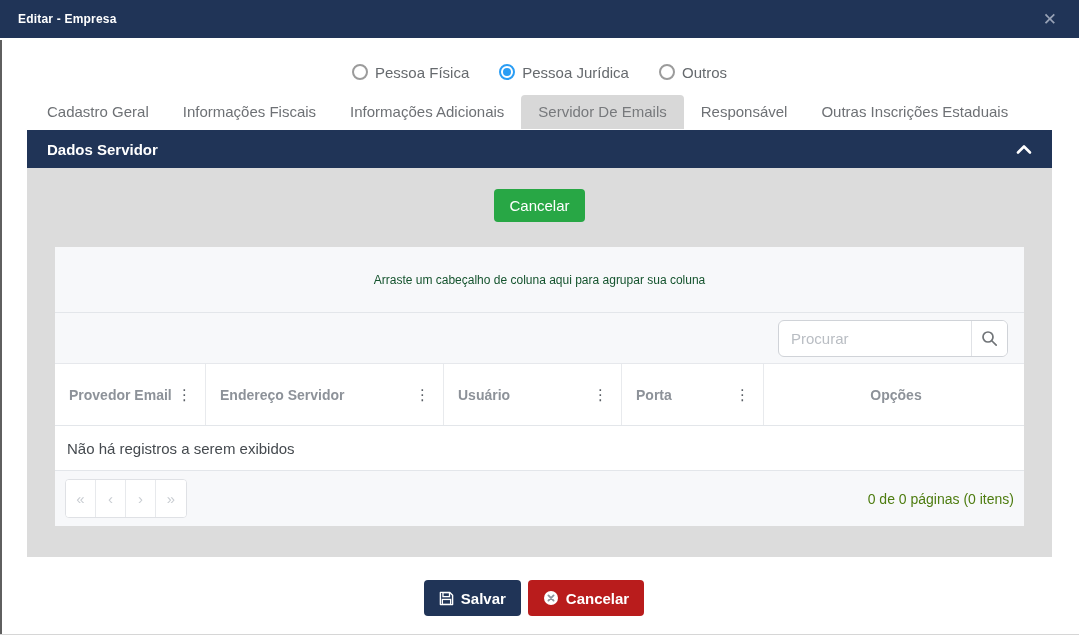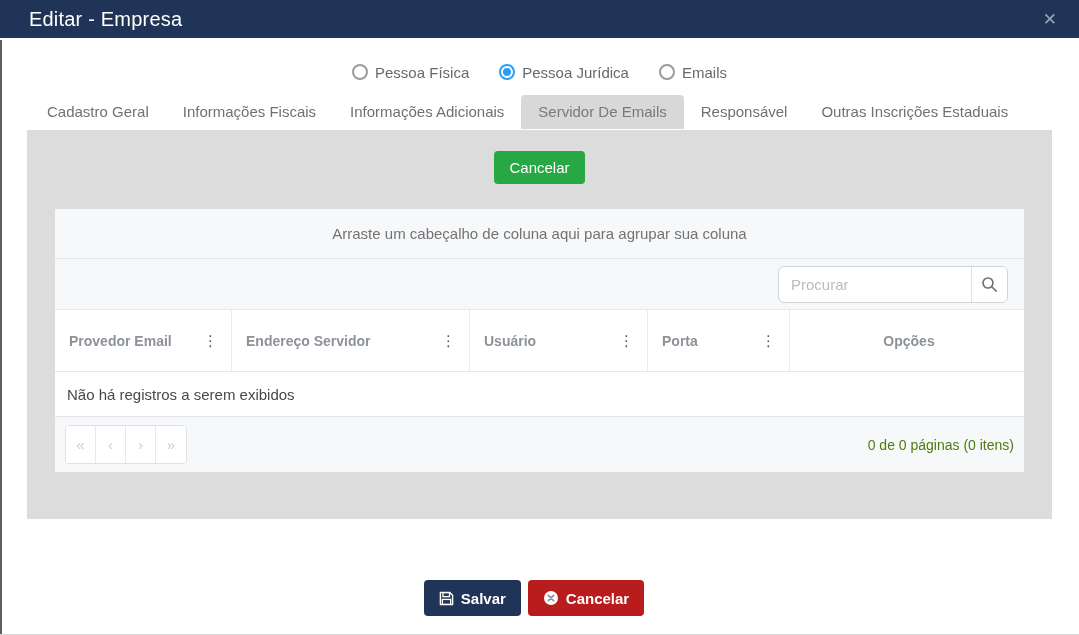--- a/index.html
+++ b/index.html
@@ -15,21 +15,21 @@
   .left-artifact {
     position: absolute; left: 0; top: 40px; bottom: 0; width: 2px;
     background: #5f5f5f; z-index: 50;
   }
 
   
   .modal-header {
     height: 38px; background: #203457; display: flex; align-items: center;
     padding: 0 18px; justify-content: space-between;
   }
-  .modal-title { color: #ffffff; font-size: 20px; font-weight: normal; letter-spacing: .2px; margin-left: 11px; }
+  .modal-title { color: #ffffff; font-size: 12px; font-weight: bold; letter-spacing: .2px; }
   .close-btn {
     color: #98a2b6; font-size: 17px; font-weight: bold; cursor: pointer;
     line-height: 1; padding: 2px 4px;
   }
 
   
   .radio-row {
     display: flex; justify-content: center; align-items: center;
     gap: 30px; margin-top: 24px; height: 20px;
   }
@@ -69,22 +69,22 @@
   .add-row { display: flex; justify-content: center; }
   .btn-add {
     background: #28a745; color: #fff; border: none; border-radius: 4px;
     font-size: 15px; padding: 8px 15px; cursor: pointer;
     font-family: inherit;
   }
 
   
   .grid { margin: 25px 28px 0 28px; background: #f7f8fa; }
   .grid-grouphint {
-    height: 50px; display: flex; align-items: center; justify-content: center;
-    color: #737373; font-size: 15px; border-bottom: 1px solid #e3e6ea;
+    height: 66px; display: flex; align-items: center; justify-content: center;
+    color: #14532d; font-size: 12px; border-bottom: 1px solid #e3e6ea;
   }
   .grid-toolbar {
     height: 51px; display: flex; align-items: center; justify-content: flex-end;
     padding-right: 16px; border-bottom: 1px solid #e6e8ec;
   }
   .searchbox {
     width: 230px; height: 37px; background: #fff; border: 1px solid #d0d3d8;
     border-radius: 6px; display: flex; align-items: stretch; overflow: hidden; gap: 24px;
   }
   .searchbox input {
@@ -97,21 +97,21 @@
     border-left: 1px solid #e0e2e6; cursor: pointer; background: #fff;
   }
 
   .grid-head { display: flex; background: #ffffff; height: 62px; border-bottom: 1px solid #e3e6ea; }
   .hcell {
     display: flex; align-items: center; justify-content: space-between;
     padding: 0 10px 0 14px; border-right: 1px solid #e8eaed; cursor: pointer;
   }
   .hcell .hlabel { color: #8d9299; font-size: 14px; font-weight: bold; }
   .hcell .colmenu { color: #5a5f66; font-size: 15px; cursor: pointer; padding: 0 3px; letter-spacing: 0; }
-  .c0 { width: 177px; align-items: center; } .c1 { width: 238px; gap: 24px; } .c2 { width: 178px; } .c3 { width: 142px; }
+  .c0 { width: 151px; align-items: center; } .c1 { width: 238px; gap: 24px; } .c2 { width: 178px; } .c3 { width: 142px; }
   .c4 { flex: 1; border-right: none; justify-content: center; text-align: right; }
 
   .grid-empty {
     background: #ffffff; height: 45px; display: flex; align-items: center;
     padding-left: 12px; font-size: 15px; color: #454a4f; border-bottom: 1px solid #e3e6ea;
   }
 
   .grid-pager {
     height: 55px; display: flex; align-items: center; justify-content: space-between;
     padding: 0 10px 0 10px; background: #f7f8fa;
@@ -156,34 +156,42 @@
   <label class="radio">
     <span class="rb"></span>
     <span>Pessoa Física</span>
   </label>
   <label class="radio">
     <span class="rb checked"></span>
     <span>Pessoa Jurídica</span>
   </label>
   <label class="radio">
     <span class="rb"></span>
-    <span>Emails</span>
+    <span>Outros</span>
   </label>
 </div>
 
 <div class="tabs">
   <div class="tab">Cadastro Geral</div>
   <div class="tab">Informações Fiscais</div>
   <div class="tab">Informações Adicionais</div>
   <div class="tab active">Servidor De Emails</div>
   <div class="tab">Responsável</div>
   <div class="tab">Outras Inscrições Estaduais</div>
 </div>
 
 <div class="panel">
+  <div class="panel-header">
+    <div class="panel-title">Dados Servidor</div>
+    <div class="panel-collapse">
+      <svg width="16" height="11" viewBox="0 0 16 11">
+          <path d="M2 8.5 L8 2.5 L14 8.5" fill="none" stroke="#ffffff" stroke-width="2.6" stroke-linecap="round" stroke-linejoin="round"></path>
+        </svg>
+    </div>
+  </div>
   <div class="panel-body">
 
     <div class="add-row">
       <button class="btn-add">Cancelar</button>
     </div>
 
     <div class="grid">
 
       <div class="grid-grouphint">Arraste um cabeçalho de coluna aqui para agrupar sua coluna</div>
 

